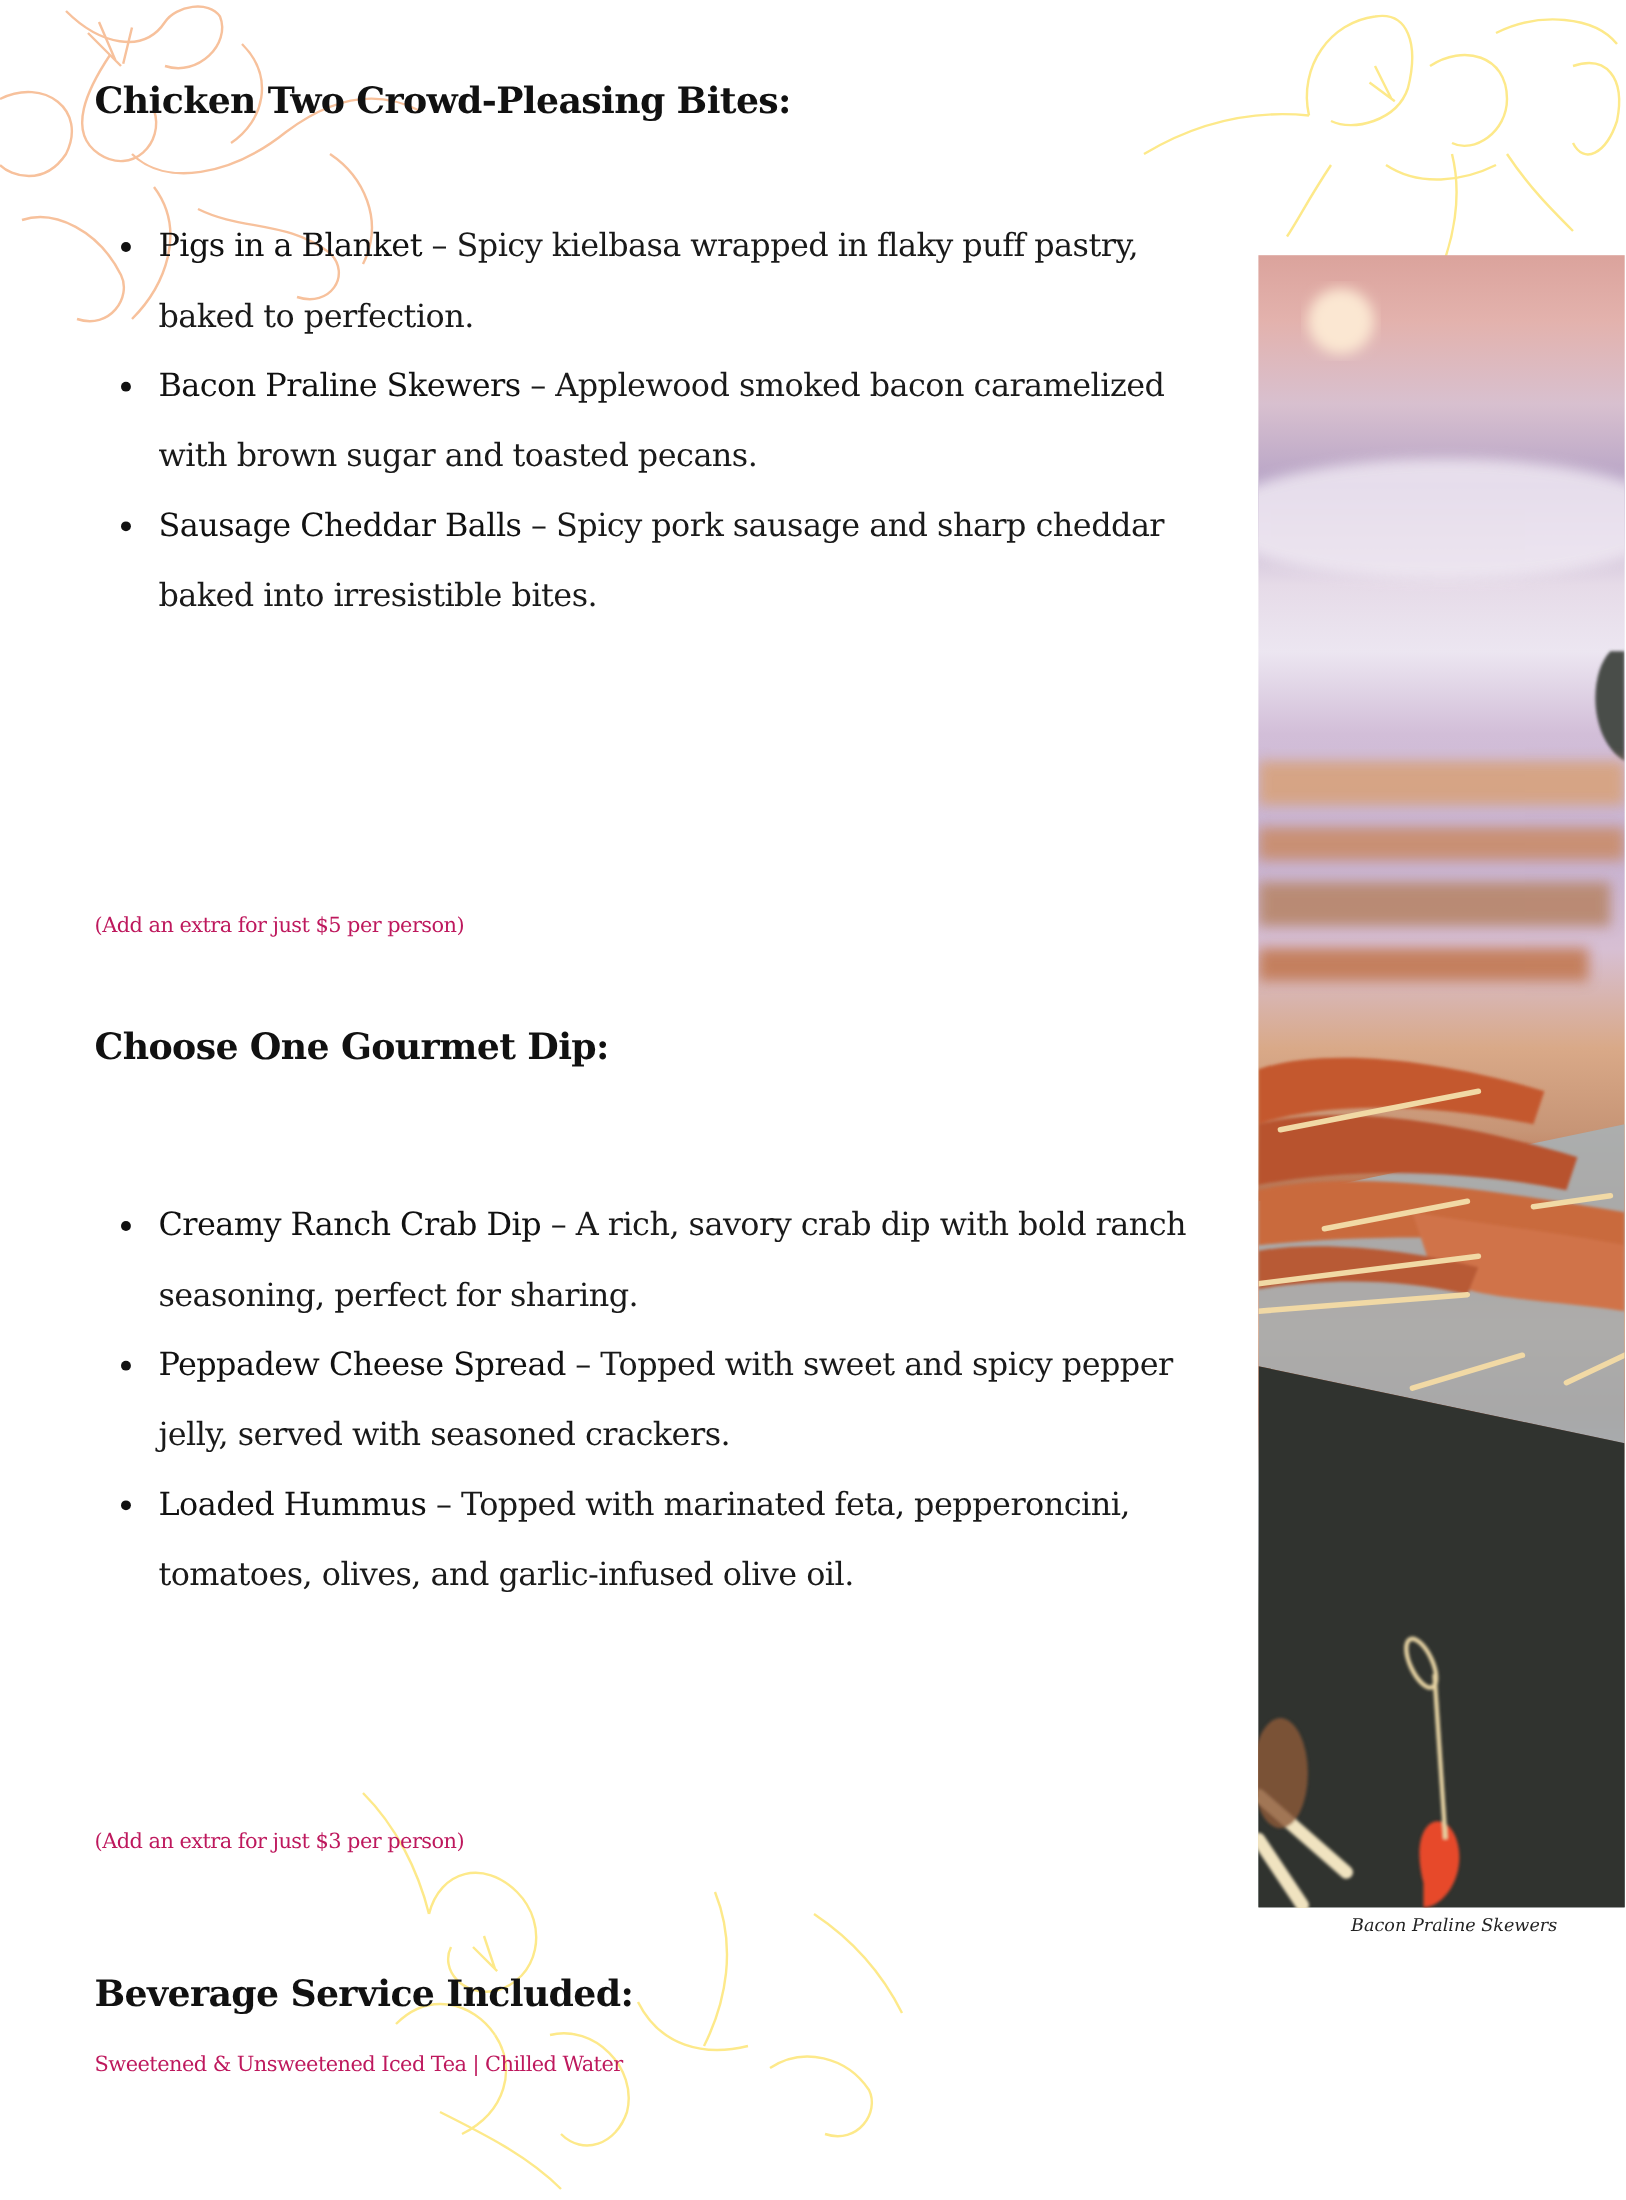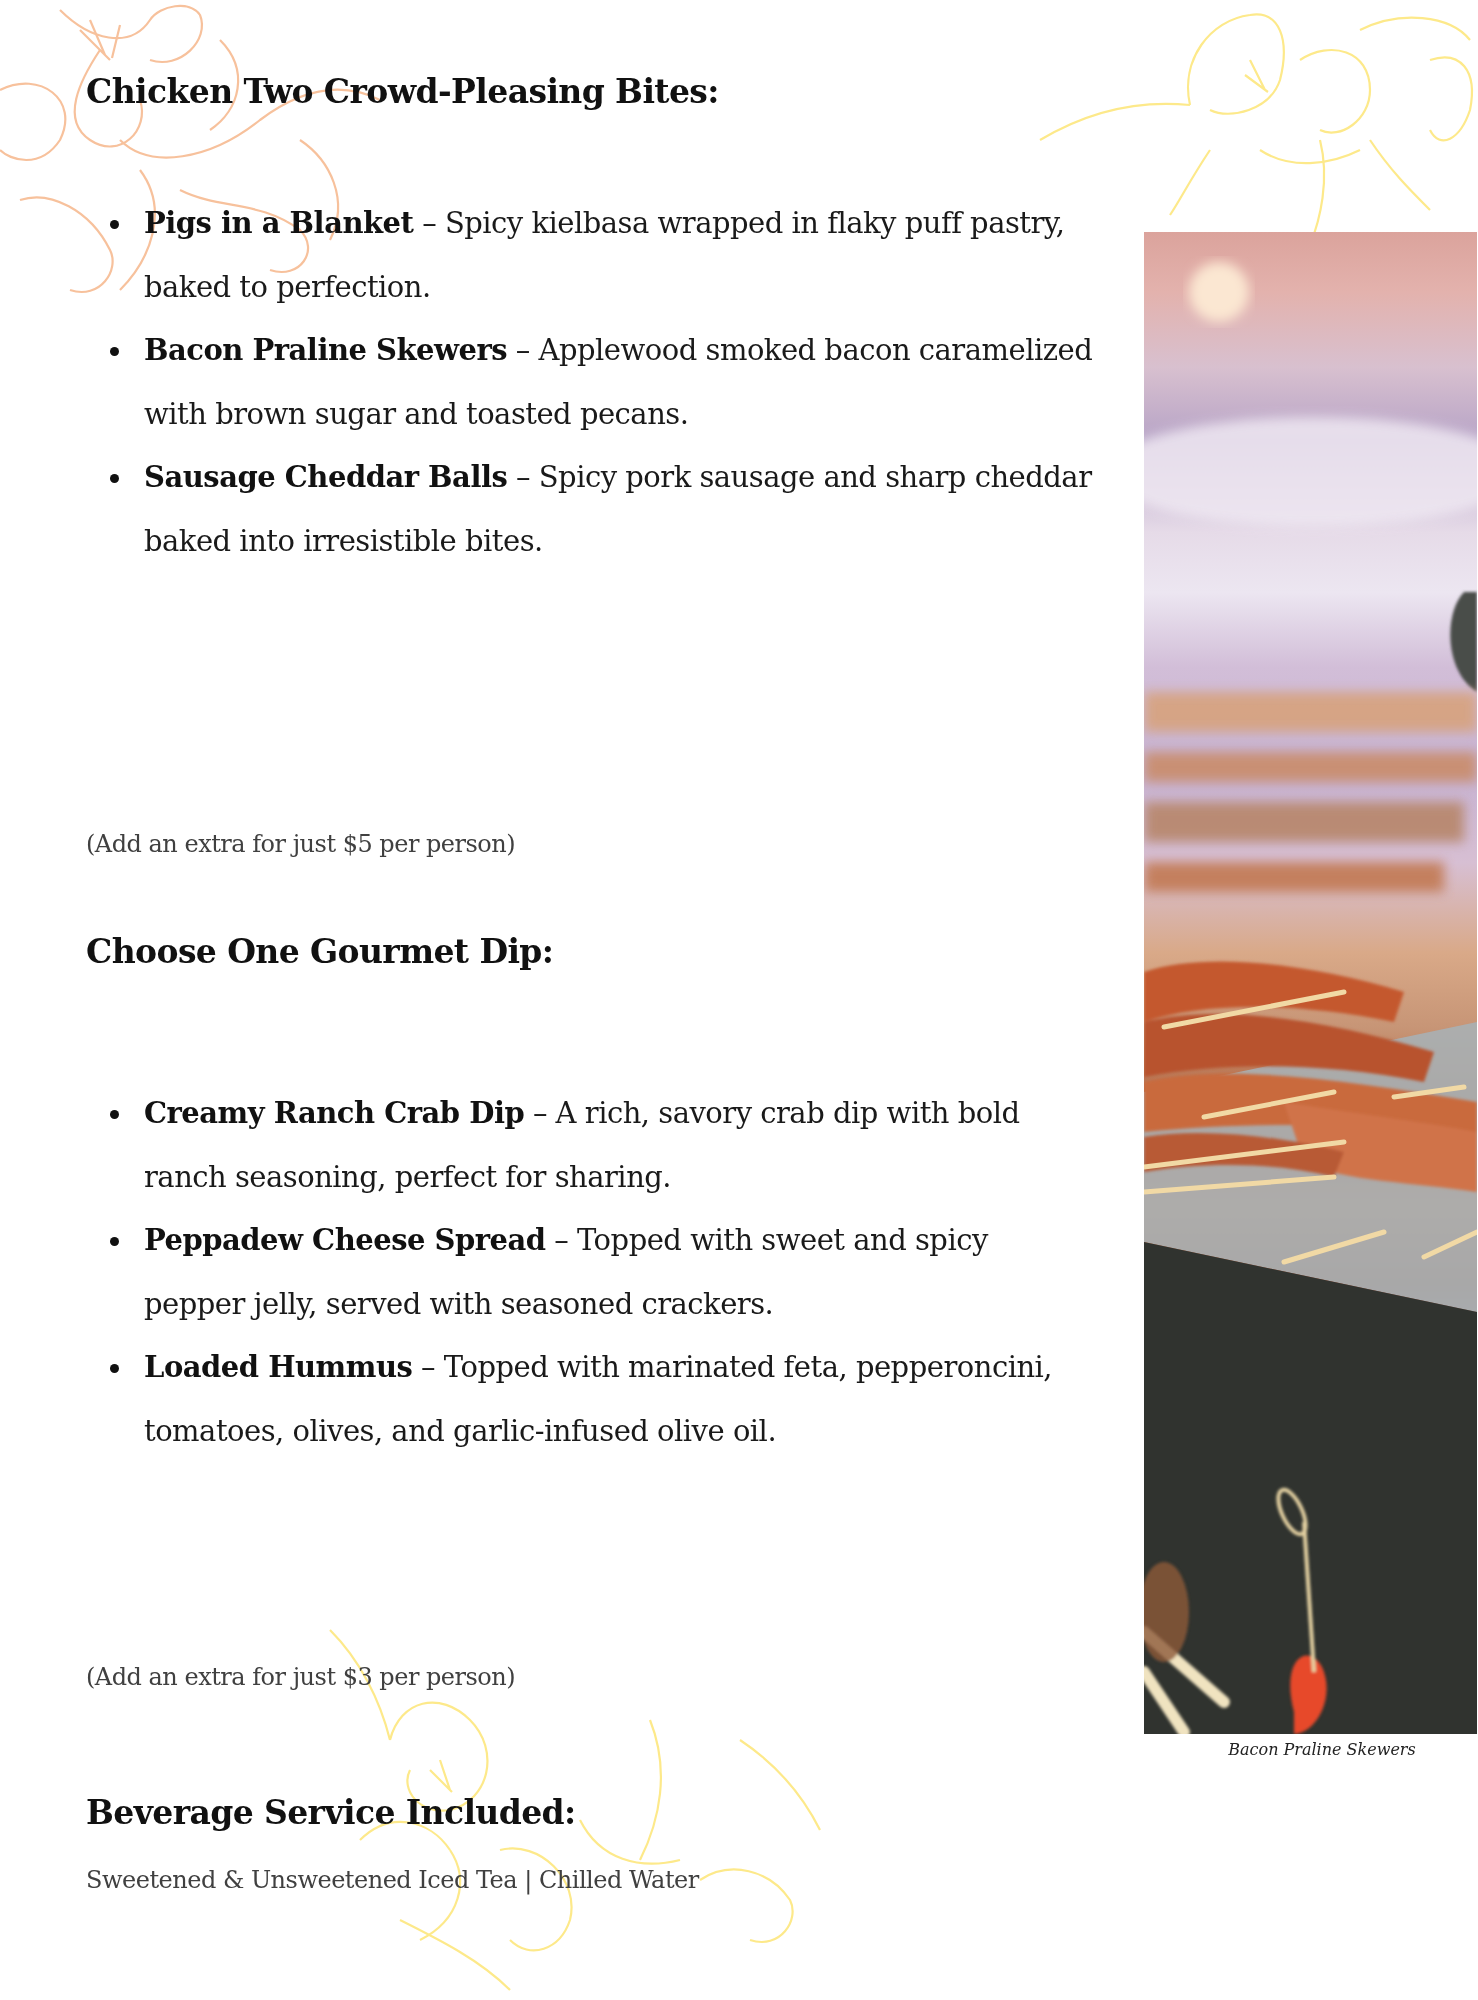--- a/index.html
+++ b/index.html
@@ -15,22 +15,22 @@
     letter-spacing: -0.6px; color: #111; white-space: nowrap;
   }
   ul.menu-list { position: absolute; left: 0; margin: 0; padding: 0; list-style: none; width: 1010px; }
   ul.menu-list li {
     position: relative; padding-left: 58px;
     font-size: 29px; line-height: 63.5px; letter-spacing: -0.5px; color: #1a1a1a;
   }
   ul.menu-list li .bullet {
     position: absolute; left: 24px; top: 28px; width: 9px; height: 9px; border-radius: 50%; background: #111;
   }
-  ul.menu-list li b { font-weight: bold; color: #111; }
-  .note { position: absolute; left: 0; font-size: 24px; letter-spacing: -0.5px; color: #404040; white-space: nowrap; }
+  ul.menu-list li b { font-weight: normal; color: #111; }
+  .note { position: absolute; left: 0; font-size: 19px; letter-spacing: -0.5px; color: #be185d; white-space: nowrap; }
   .photo {
     position: absolute; left: 1144px; top: 232px; width: 333px; height: 1502px; overflow: hidden;
     background: linear-gradient(180deg,
       #dba39c 0%, #e3b2ad 4%, #d8c0cf 9%, #b6a3c6 14%, #e6dbe8 20%, #ece6f1 24%,
       #d2bed8 29%, #c6b2d2 36%, #d7bfd3 42%, #d9a988 48%, #c79576 53%, #b8714e 57%,
       #c4633f 61%, #d58554 65%, #a45a40 70%, #9aa0a6 74%, #7b8288 78%, #3b3f3b 82%,
       #2d302c 90%, #25302c 100%);
   }
   .caption {
     position: absolute; left: 1144px; top: 1740px; width: 356px; text-align: center;

